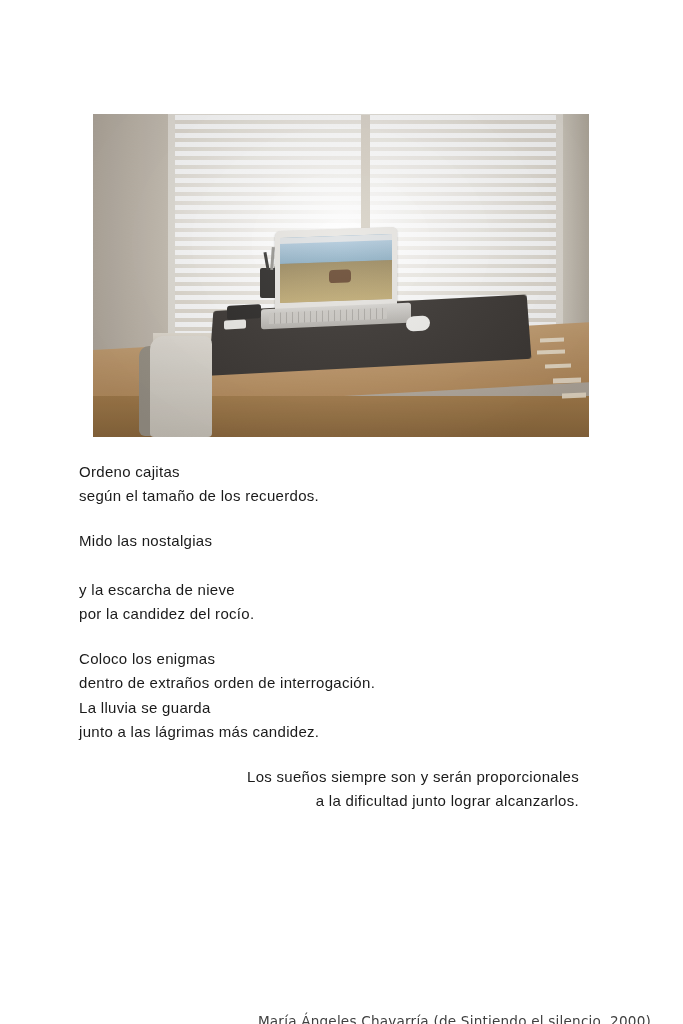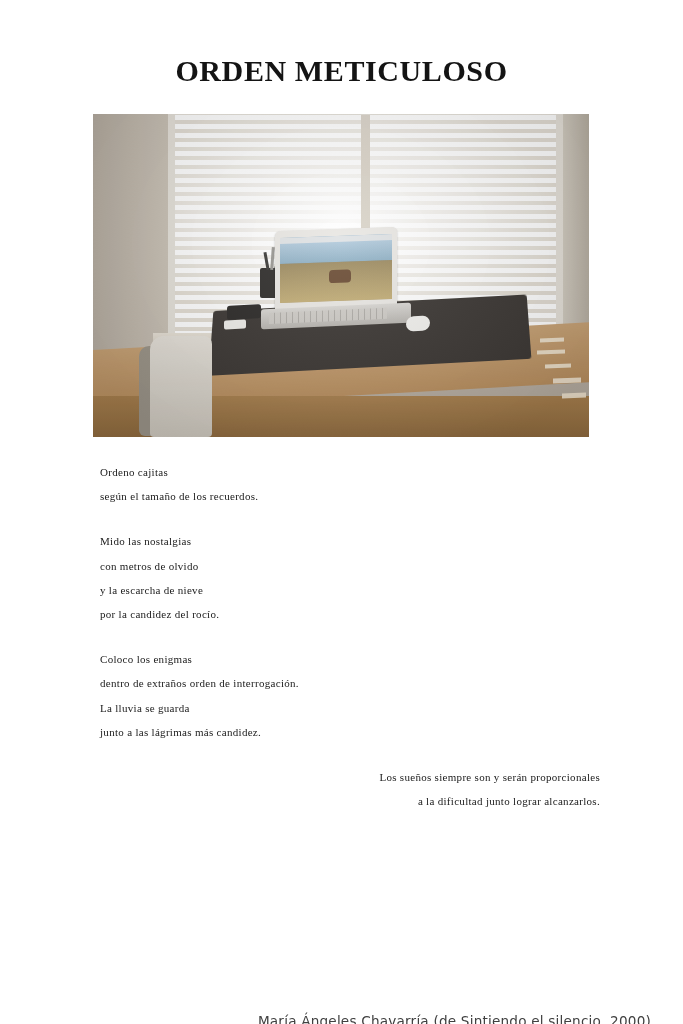--- a/index.html
+++ b/index.html
@@ -297,24 +297,24 @@
     position: absolute;
     inset: 0;
     pointer-events: none;
     background: radial-gradient(ellipse at 50% 40%, rgba(255,255,255,0.10) 0%, rgba(0,0,0,0.12) 85%);
   }
 
   
   .poem {
     position: absolute;
     top: 460px;
-    left: 100px;
+    left: 79px;
     width: 500px;
-    font-family: Liberation Serif, serif;
-    font-size: 11px;
+    font-family: Liberation Sans, sans-serif;
+    font-size: 15px;
     line-height: 24.2px;
     color: #1a1a1a;
     letter-spacing: 0.3px;
   }
   .stanza { margin: 0 0 21px 0; }
   .stanza:last-child { margin-bottom: 0; text-align: right; }
   .line { white-space: pre; }
 
   .credit {
     position: absolute;
@@ -327,21 +327,20 @@
     color: #404040;
     letter-spacing: 0.2px;
     margin-top: 31px;
   }
 </style>
 </head>
 <body>
 
 <div class="page">
 
-  <div class="title">ORDEN METICULOSO</div>
 
   <div class="photo-wrap">
     <div class="photo">
       <div class="wall"></div>
       <div class="left-wall"></div>
       <div class="right-wall"></div>
 
       <div class="window-frame">
         <div class="blinds"></div>
         <div class="blinds-glow"></div>
@@ -391,21 +390,21 @@
     </div>
   </div>
 
   <div class="poem">
     <p class="stanza">
       <span class="line">Ordeno cajitas</span><br>
       <span class="line">según el tamaño de los recuerdos.</span>
     </p>
     <p class="stanza">
       <span class="line">Mido las nostalgias</span><br>
-      <span class="line">con metros de olvido</span><br>
+      <br>
       <span class="line">y la escarcha de nieve</span><br>
       <span class="line">por la candidez del rocío.</span>
     </p>
     <p class="stanza">
       <span class="line">Coloco los enigmas</span><br>
       <span class="line">dentro de extraños orden de interrogación.</span><br>
       <span class="line">La lluvia se guarda</span><br>
       <span class="line">junto a las lágrimas más candidez.</span>
     </p>
     <p class="stanza">

